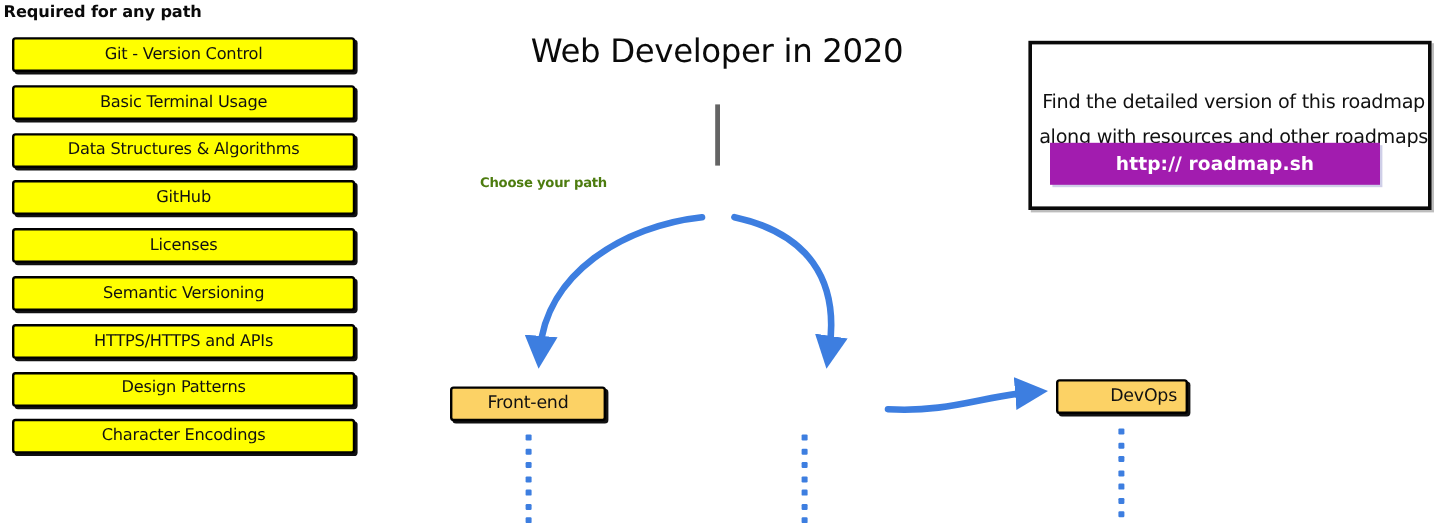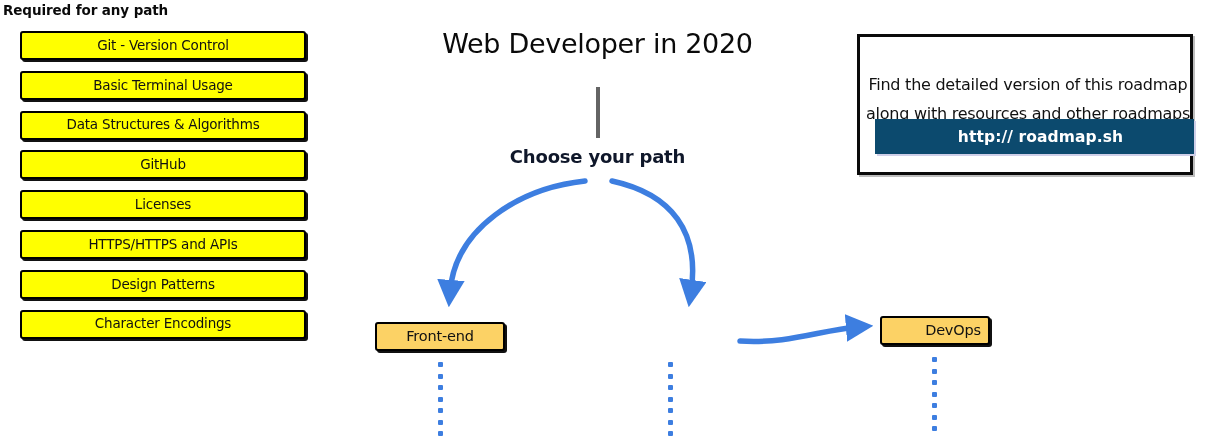--- a/index.html
+++ b/index.html
@@ -32,21 +32,21 @@
   #required-list {
     position: absolute;
     left: 0px;
     top: 31px;
     width: 300px;
   }
   .req-item {
     position: relative;
     width: 286px;
     height: 29px;
-    margin-left: 20px;
+    margin-left: 10px;
     margin-bottom: 10.8px;
     background: #ffff00;
     border: 2px solid #000000;
     border-radius: 3px;
     box-sizing: border-box;
     box-shadow: 2px 2px 0 #111111;
     display: flex;
     align-items: center;
     justify-content: center;
   }
@@ -77,24 +77,24 @@
     top: 87px;
     width: 4px;
     height: 51px;
     background: #646464;
   }
   #choose-path-label {
     position: absolute;
     left: 400px;
     top: 146px;
     width: 395px;
-    text-align: center;
-    font-size: 18px;
+    text-align: left;
+    font-size: 11px;
     font-weight: bold;
-    color: #0f172a;
+    color: #4d7c0f;
     letter-spacing: -0.2px;
     white-space: nowrap;
   }
 
   #flow-svg {
     position: absolute;
     left: 0;
     top: 0;
     width: 1207px;
     height: 436px;
@@ -162,28 +162,27 @@
     letter-spacing: -0.25px;
     white-space: nowrap;
     margin-top: 16px;
   }
   #info-line-1 { top: 22px; }
   #info-line-2 { top: 51px; }
   #roadmap-button {
     position: absolute;
     left: 15px;
     top: 82px;
-    width: 307px;
+    width: 275px;
     height: 35px;
-    background: #0c4a6e;
+    background: #a21caf;
     box-shadow: 2px 2px 0 #cfcfe8;
     display: flex;
     align-items: center;
     justify-content: center;
-    padding-left: 12px;
   }
   #roadmap-button .btn-label {
     font-size: 15.5px;
     font-weight: bold;
     color: #ffffff;
     letter-spacing: 0.1px;
     white-space: nowrap;
   }
 </style>
 </head>
@@ -201,20 +200,23 @@
         <span class="req-label">Basic Terminal Usage</span>
       </div>
       <div class="req-item">
         <span class="req-label">Data Structures &amp; Algorithms</span>
       </div>
       <div class="req-item">
         <span class="req-label">GitHub</span>
       </div>
       <div class="req-item">
         <span class="req-label">Licenses</span>
+      </div>
+      <div class="req-item">
+        <span class="req-label">Semantic Versioning</span>
       </div>
       <div class="req-item">
         <span class="req-label">HTTPS/HTTPS and APIs</span>
       </div>
       <div class="req-item">
         <span class="req-label">Design Patterns</span>
       </div>
       <div class="req-item">
         <span class="req-label">Character Encodings</span>
       </div>

